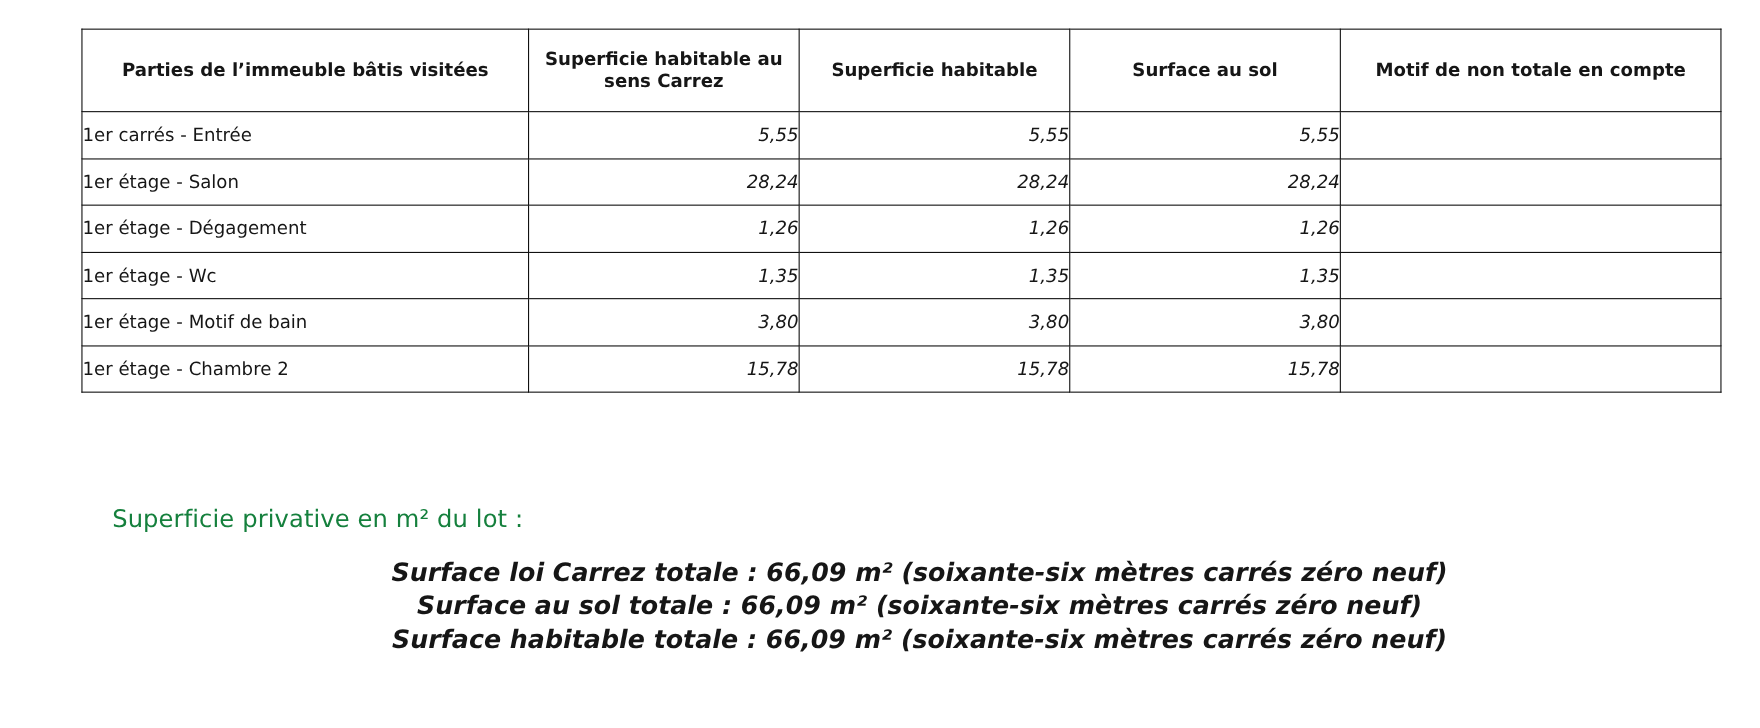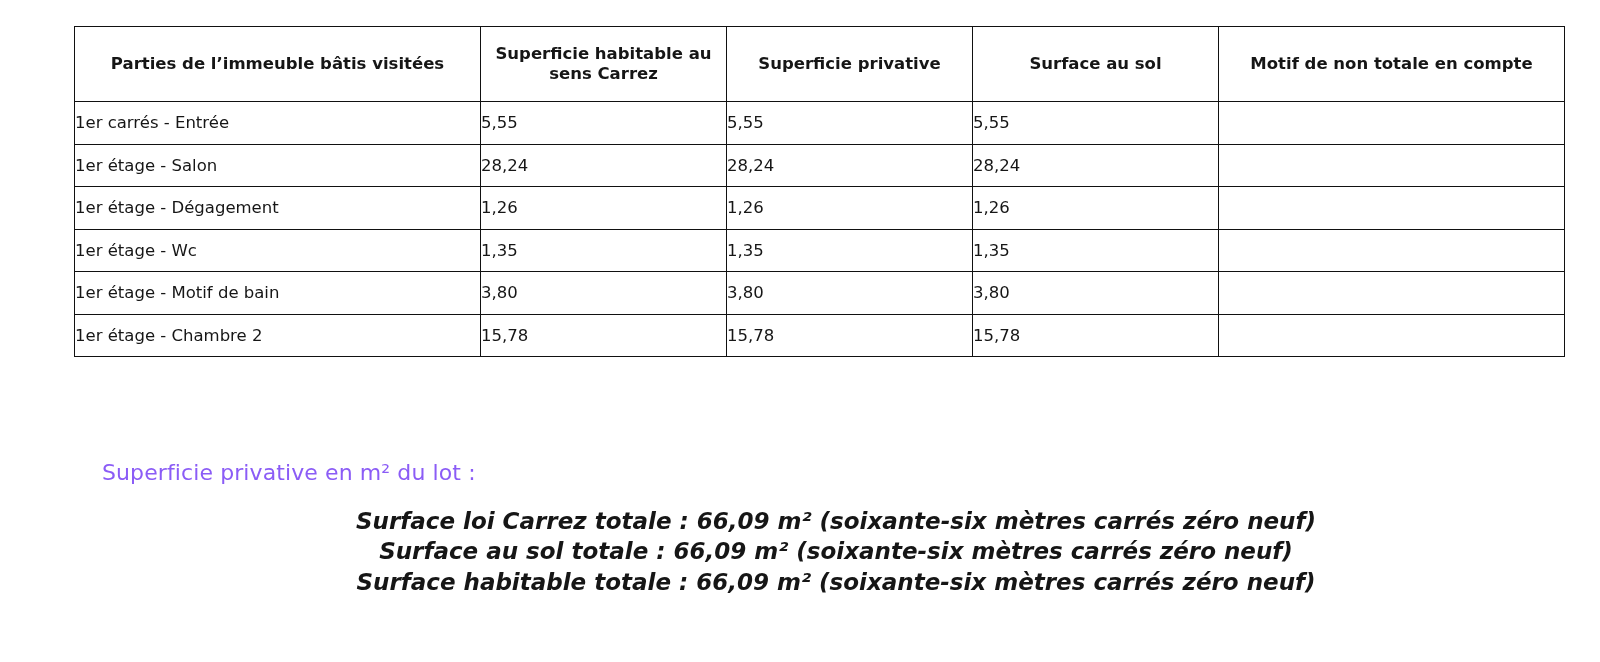--- a/index.html
+++ b/index.html
@@ -51,38 +51,39 @@
   table.carrez tbody td {
     height: 41.5px;
     font-size: 16.5px;
     font-weight: normal;
   }
   td.part-name {
     text-align: left;
     padding-left: 12px;
   }
   td.num {
-    text-align: left;
+    text-align: right;
+    font-style: italic;
   }
   td.motif {
     text-align: left;
   }
   col.c-part   { width: 406px; }
   col.c-carrez { width: 246px; }
   col.c-hab    { width: 246px; }
   col.c-sol    { width: 246px; }
   col.c-motif  { width: 346px; }
 
   .lot-line {
     position: absolute;
     left: 66px;
     top: 460px;
     font-size: 22px;
     font-weight: normal;
-    color: #8b5cf6;
+    color: #15803d;
     letter-spacing: 0.1px;
   }
   .totals {
     position: absolute;
     left: 0;
     top: 506px;
     width: 1600px;
     text-align: center;
     font-size: 23px;
     font-weight: bold;
@@ -104,21 +105,21 @@
         <col class="c-part">
         <col class="c-carrez">
         <col class="c-hab">
         <col class="c-sol">
         <col class="c-motif">
       </colgroup>
       <thead>
         <tr>
           <th>Parties de l’immeuble bâtis visitées</th>
           <th>Superficie habitable au sens Carrez</th>
-          <th>Superficie privative</th>
+          <th>Superficie habitable</th>
           <th>Surface au sol</th>
           <th>Motif de non totale en compte</th>
         </tr>
       </thead>
       <tbody>
         <tr>
           <td class="part-name">1er carrés - Entrée</td>
           <td class="num">5,55</td>
           <td class="num">5,55</td>
           <td class="num">5,55</td>

